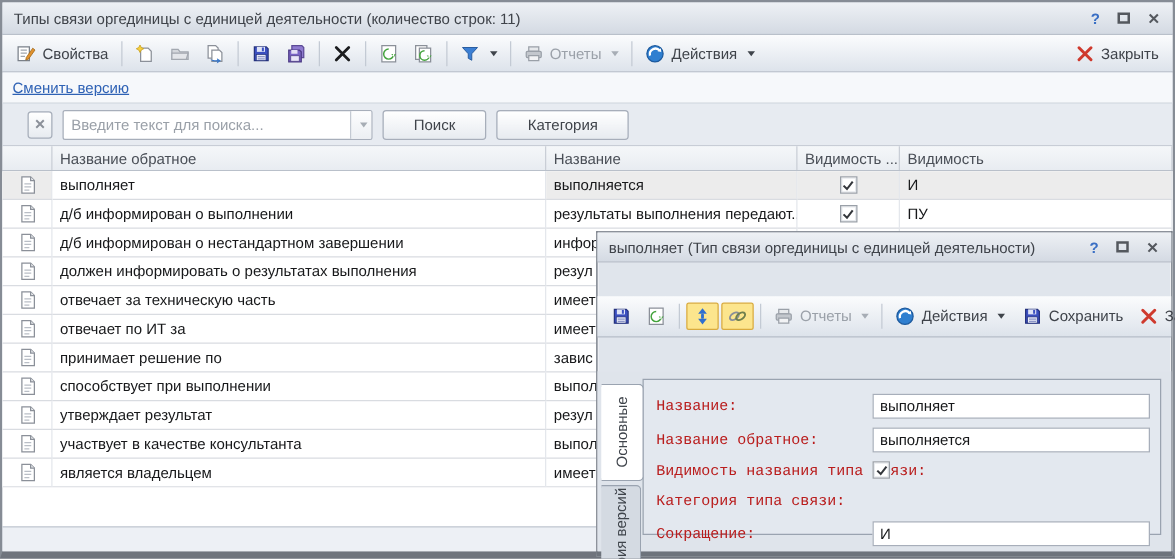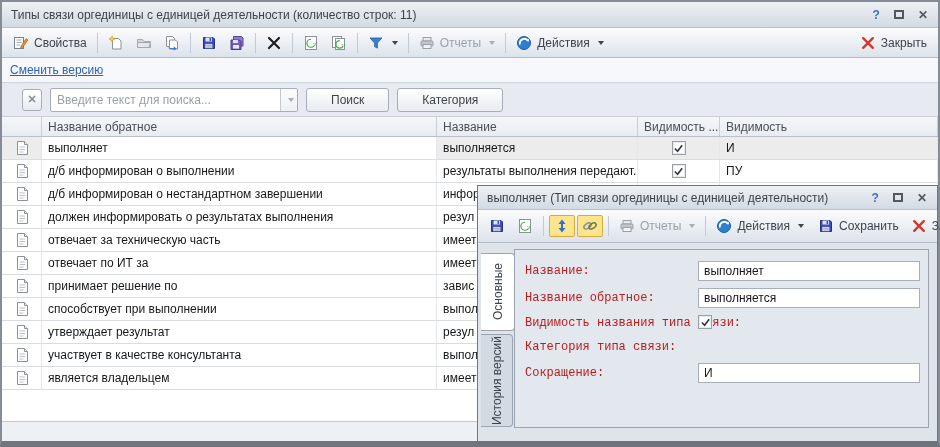--- a/index.html
+++ b/index.html
@@ -61,21 +61,21 @@
   .g-cell.chk { justify-content:center; }
   .grid-rest { flex:1 1 auto; background:#fff; }
   .statusbar { height:20px; flex:0 0 20px; background:#edf0f5; border-top:1px solid #c2c8d1; }
 
   .gridcheckbox { width:14px; height:14px; border:1px solid #9aa0a8; background:#fff;
                   box-shadow:inset 0 0 0 1px #e7eaee; display:flex; align-items:center; justify-content:center; }
 
   
   .dialog { position:absolute; left:477px; top:185px; width:461px; height:260px;
             border:1px solid #70767f; border-bottom:4px solid #6d737c;
-            background:#e0e5ec; display:flex; flex-direction:column; box-shadow:0 0 0 1px #eef0f3 inset; }
+            background:#e0e5ec; display:flex; flex-direction:column; box-shadow:0 0 0 1px #eef0f3 inset;gap:27px; }
   .dialog .titlebar { height:24px; flex:0 0 24px; }
   .dialog .toolbar { height:33px; flex:0 0 33px; }
   .dlg-body { position:relative; flex:1 1 auto; background:#dfe4eb; }
   .tabstrip { position:absolute; left:3px; top:10px; width:34px; }
   .vtab { writing-mode:vertical-rl; transform:rotate(180deg); display:flex; align-items:center; justify-content:center;
           width:32px; border:1px solid #9aa3b0; border-right:none; border-radius:4px 0 0 4px;
           color:#3f444b; background:#d4dae2; }
   .vtab.active { background:#fff; width:34px; position:relative; z-index:3; }
   .vtab.t1 { height:78px; }
   .vtab.t2 { height:93px; margin-top:3px; }

